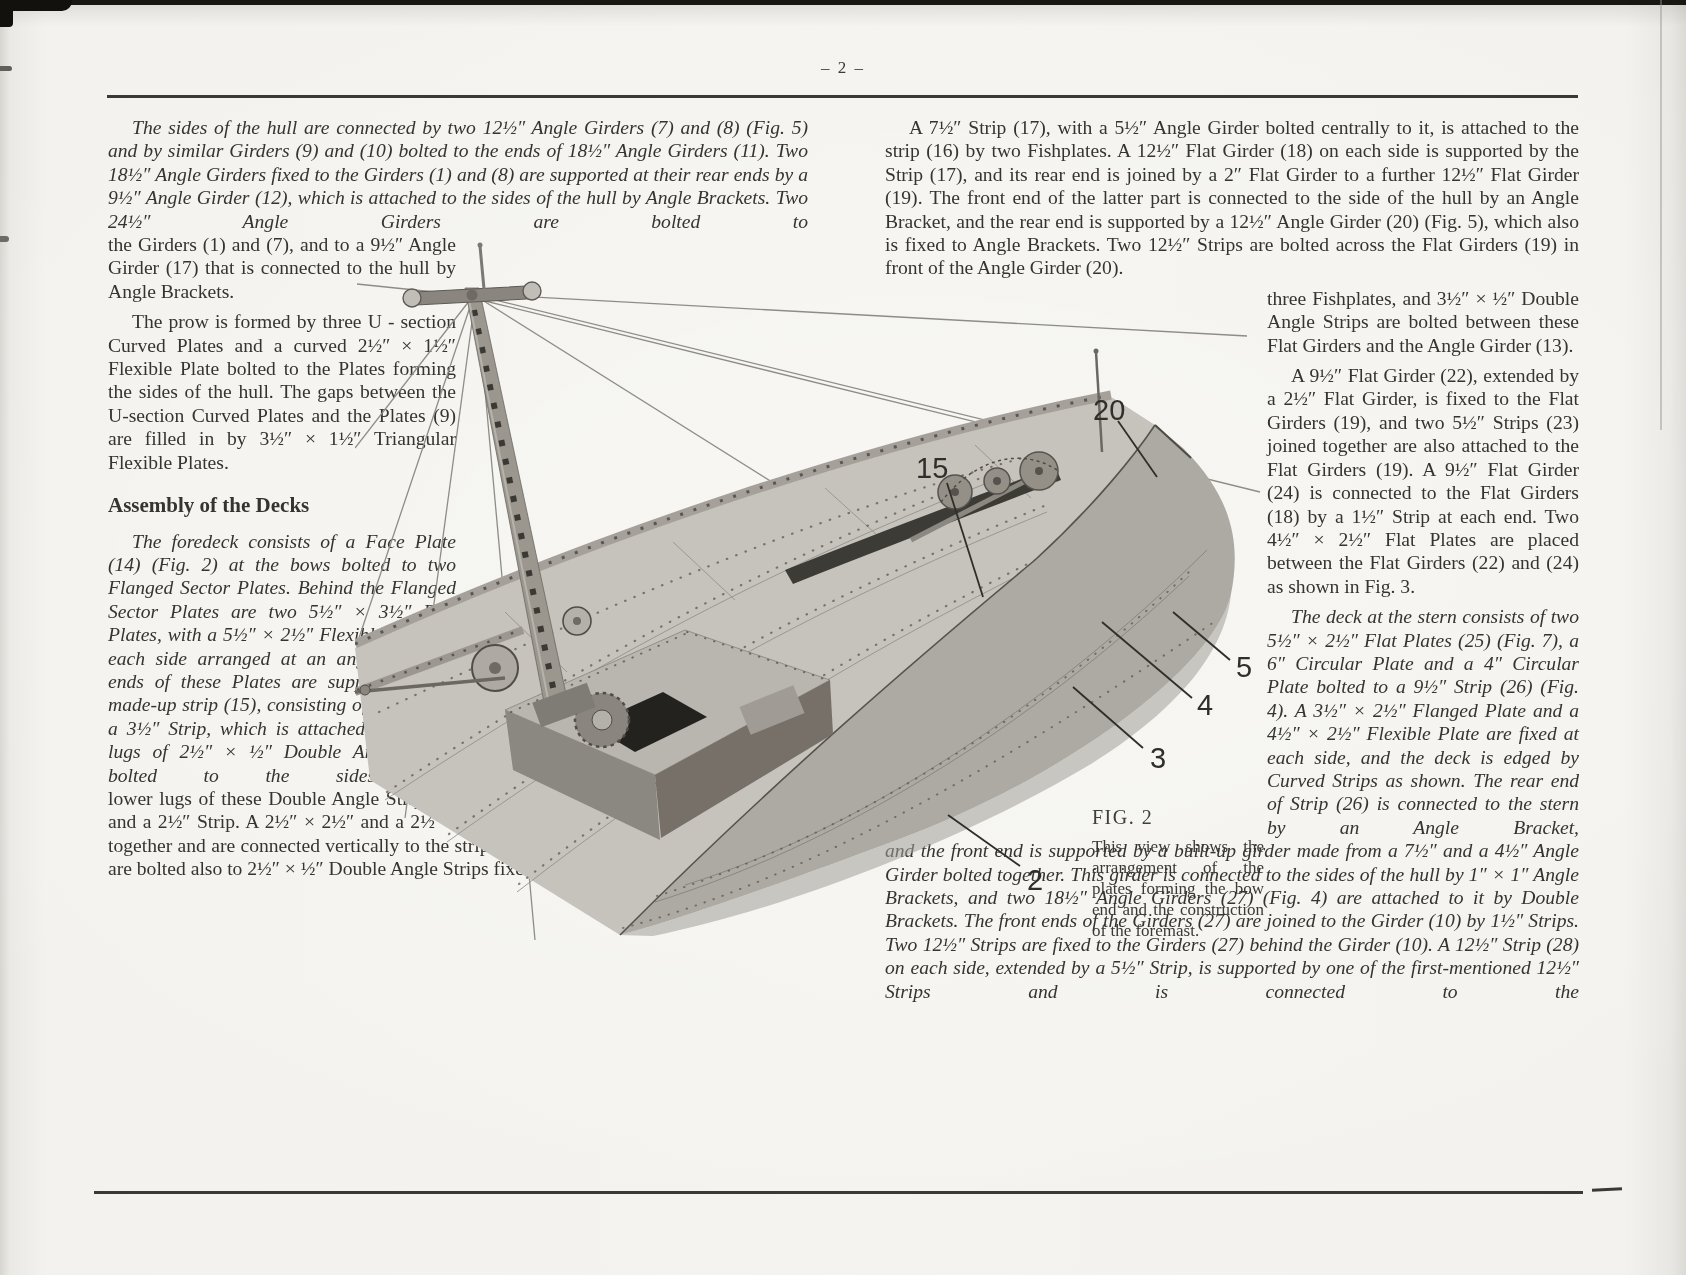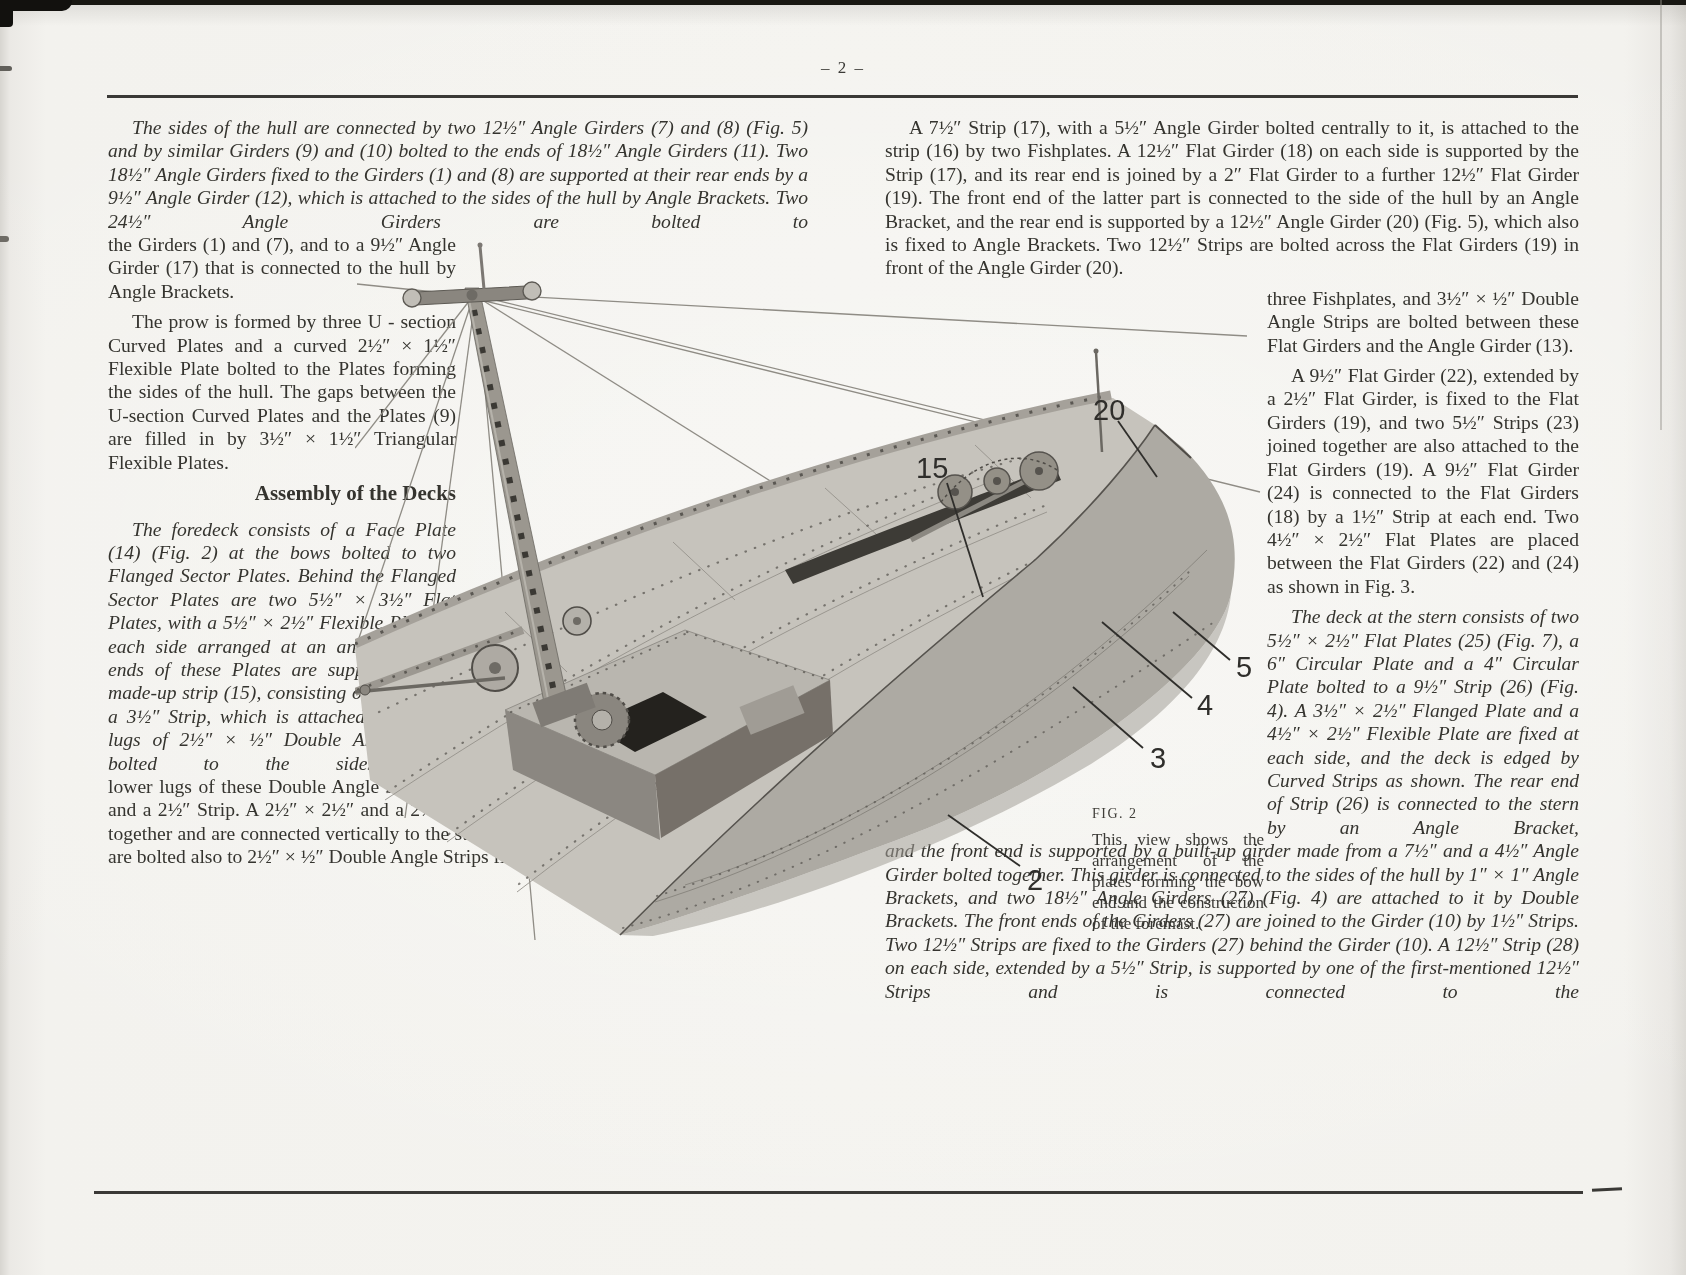--- a/index.html
+++ b/index.html
@@ -29,25 +29,25 @@
   
   .col { line-height:23.4px; font-size:19.6px; text-align:justify; }
   .col-left  { left:108px; top:116px; width:700px; }
   .col-right { left:885px; top:116px; width:694px; }
   .p { margin:0 0 7px 0; }
   .tight { margin-bottom:0; }
   .indent { text-indent:24px; }
   .force-just { text-align-last:justify;font-style:italic; }
   .narrow-left { width:348px; }
   .narrow-right { width:312px; margin-left:auto; }
-  .heading { font-size:21px; font-weight:bold; margin:8px 0 12px 0; text-align:right; }
+  .heading { font-size:21px; font-weight:bold; margin:20px 0 12px 0; text-align:left; }
 
   
   .fig-caption { left:1092px; top:806px; width:172px; color:#3a3935; }
-  .fig-label { font-size:14px; letter-spacing:1.5px; color:#3f3e39; }
+  .fig-label { font-size:20px; letter-spacing:1.5px; color:#3f3e39; }
   .fig-text { font-size:17px; line-height:21px; text-align:justify; margin-top:7px; }
 
   
   .photo { left:355px; top:240px; width:910px; height:705px; }
   .callout { font-family:"Liberation Sans","DejaVu Sans",sans-serif; font-size:29px; color:#2f2e2b; }
   .c14 { left:1093px; top:394px; }
   .c15 { left:916px;  top:452px; }
   .c5  { left:1236px; top:651px; }
   .c4  { left:1197px; top:689px; }
   .c3  { left:1150px; top:742px; }

